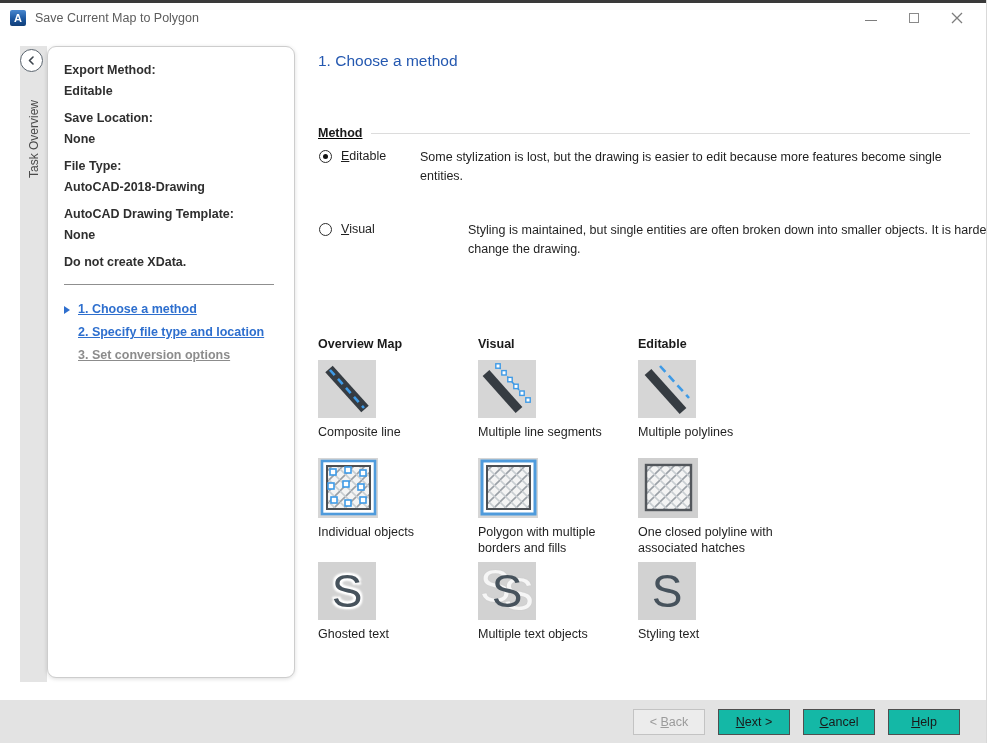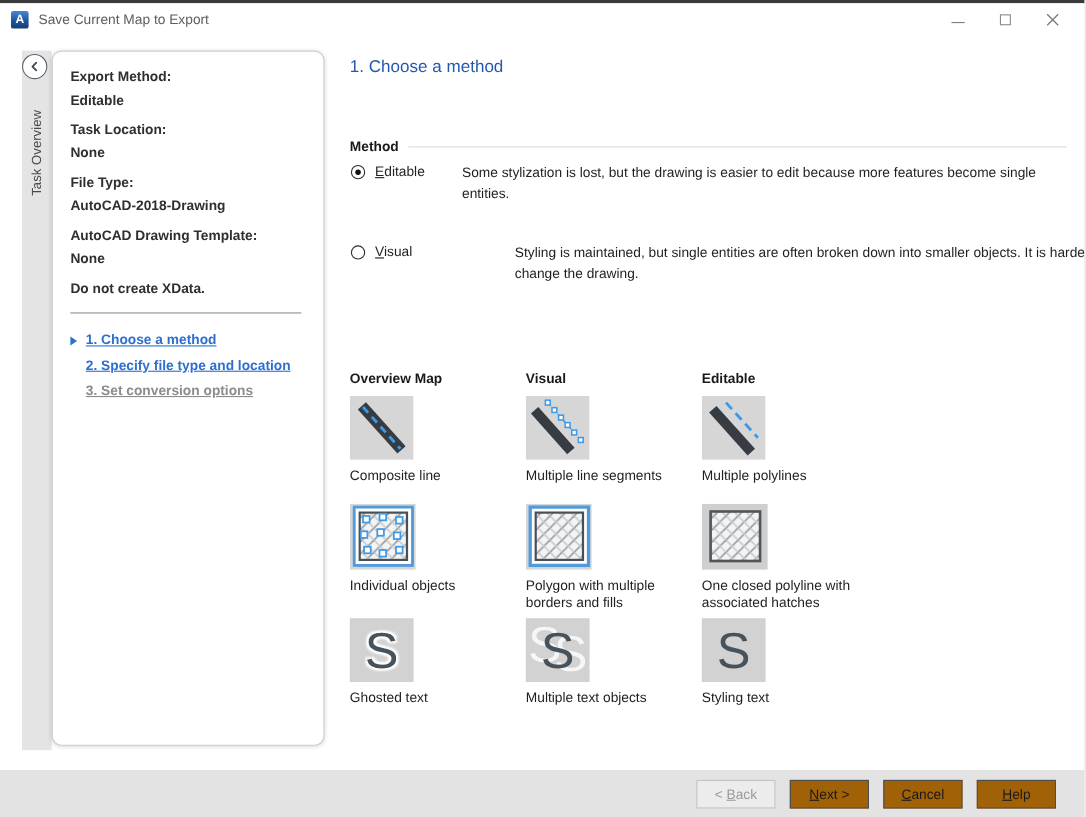--- a/index.html
+++ b/index.html
@@ -41,21 +41,21 @@
   .steps { }
   .step { display:flex; align-items:center; line-height:23px; }
   .tri { width:14px; flex:0 0 14px; display:flex; align-items:center; }
   .tri-shape { width:0; height:0; border-left:6px solid #2e6fce; border-top:4px solid transparent; border-bottom:4px solid transparent; }
   .slink { font-size:12.5px; color:#2e6fce; text-decoration:underline; cursor:pointer; }
   .slink.muted { color:#8c8c8c; }
 
   
   .content { position:absolute; left:318px; top:46px; width:652px; height:654px; }
   .page-title { position:absolute; top:6px; left:0; margin:0; font-size:15.5px; font-weight:normal; color:#2458b0; }
-  .sec-h { position:absolute; left:0; right:0; display:flex; align-items:center; }
+  .sec-h { position:absolute; left:0; right:0; display:flex; align-items:center;text-decoration:underline; }
   .sec-h.method { top:80px; }
   .sec-h.examples { top:266px; }
   .sec-title { font-size:12.5px; font-weight:bold; color:#1a1a1a; white-space:nowrap; }
   .sec-line { flex:1; height:1px; background:#dcdcdc; margin-left:9px; }
 
   .radio-row { position:absolute; left:1px; display:flex; align-items:center; gap:9px; cursor:pointer; }
   .radio-row.r1 { top:103px; }
   .radio-row.r2 { top:176px; }
   .radio { width:13px; height:13px; border:1px solid #2c2c2c; border-radius:50%; background:#fff; position:relative; flex:0 0 13px; }
   .radio.checked::after { content:""; position:absolute; left:3px; top:3px; width:5px; height:5px; border-radius:50%; background:#111; }
@@ -76,21 +76,21 @@
   .thumb-s { width:58px; height:58px; background:#d2d2d2; display:flex; align-items:center; justify-content:center; position:relative; }
   .thumb-s .s-main { font-size:46px; color:#46525c; line-height:1; position:relative; z-index:2; }
   .thumb-s.ghost .s-main { text-shadow:-2px -2px 2px #fff, 2px 2px 2px #fff, -2px 2px 2px #fff, 2px -2px 2px #fff; }
   .thumb-s .s-ghost { position:absolute; font-size:46px; line-height:1; color:#f6f6f6; text-shadow:0 0 1px #bfbfbf; z-index:1; }
   .thumb-s .g-left { left:2px; top:1px; }
   .thumb-s .g-right { right:2px; top:9px; }
 
   
   .footer { position:absolute; left:0; bottom:0; width:100%; height:43px; background:#e3e3e3;
     display:flex; align-items:center; justify-content:flex-end; gap:13px; padding-right:26px;padding-left:37px; }
-  .btn { width:72px; height:26px; background:#a16207; border:1px solid #4f4f4f; border-radius:0;
+  .btn { width:72px; height:26px; background:#14b8a6; border:1px solid #4f4f4f; border-radius:0;
     font-family:inherit; font-size:12.5px; color:#1a1a1a; display:flex; align-items:center; justify-content:center; cursor:pointer; }
   .btn.disabled { border-color:#c3c3c3; color:#9b9b9b; background:#ececec; cursor:default; }
   .mn { text-decoration:underline; }
 </style>
 </head>
 <body>
 
 <svg width="0" height="0" style="position:absolute" aria-hidden="true">
   <defs>
     <pattern id="hatch" width="11" height="11" patternUnits="userSpaceOnUse">
@@ -99,21 +99,21 @@
       <path d="M0 0 L11 11" stroke="#c9ced2" stroke-width="1.6"></path>
     </pattern>
   </defs>
 </svg>
 
 <div class="screen">
   <div class="top-strip"></div>
 
   <div class="titlebar">
     <div class="app-icon">A</div>
-    <div class="win-title">Save Current Map to Export</div>
+    <div class="win-title">Save Current Map to Polygon</div>
     <div class="win-controls">
       <div class="ctrl">
           <div class="glyph-min"></div>
         </div>
       <div class="ctrl">
           <div class="glyph-max"></div>
         </div>
       <div class="ctrl">
         <svg width="12" height="12" viewBox="0 0 12 12">
             <path d="M1 1 L11 11 M11 1 L1 11" stroke="#7d7d7d" stroke-width="1.3"></path>
@@ -129,21 +129,21 @@
       </svg>
   </div>
   <div class="vlabel">Task Overview</div>
 
   <div class="panel">
     <div class="fgroup">
       <div class="flabel">Export Method:</div>
       <div class="fvalue">Editable</div>
     </div>
     <div class="fgroup">
-      <div class="flabel">Task Location:</div>
+      <div class="flabel">Save Location:</div>
       <div class="fvalue">None</div>
     </div>
     <div class="fgroup">
       <div class="flabel">File Type:</div>
       <div class="fvalue">AutoCAD-2018-Drawing</div>
     </div>
     <div class="fgroup">
       <div class="flabel">AutoCAD Drawing Template:</div>
       <div class="fvalue">None</div>
     </div>

